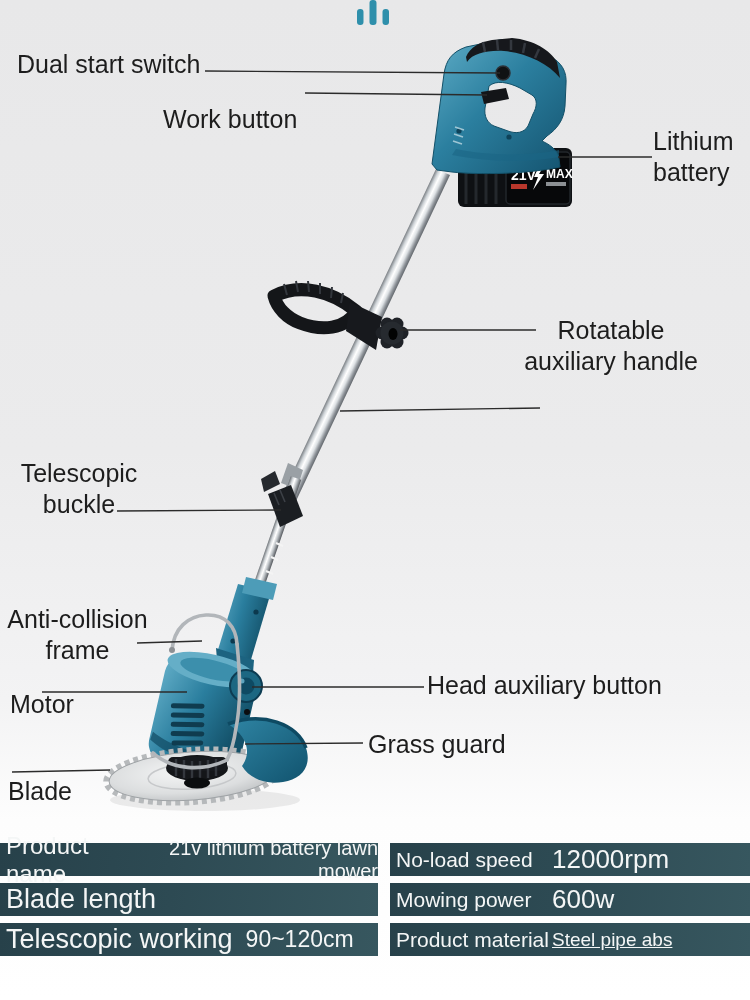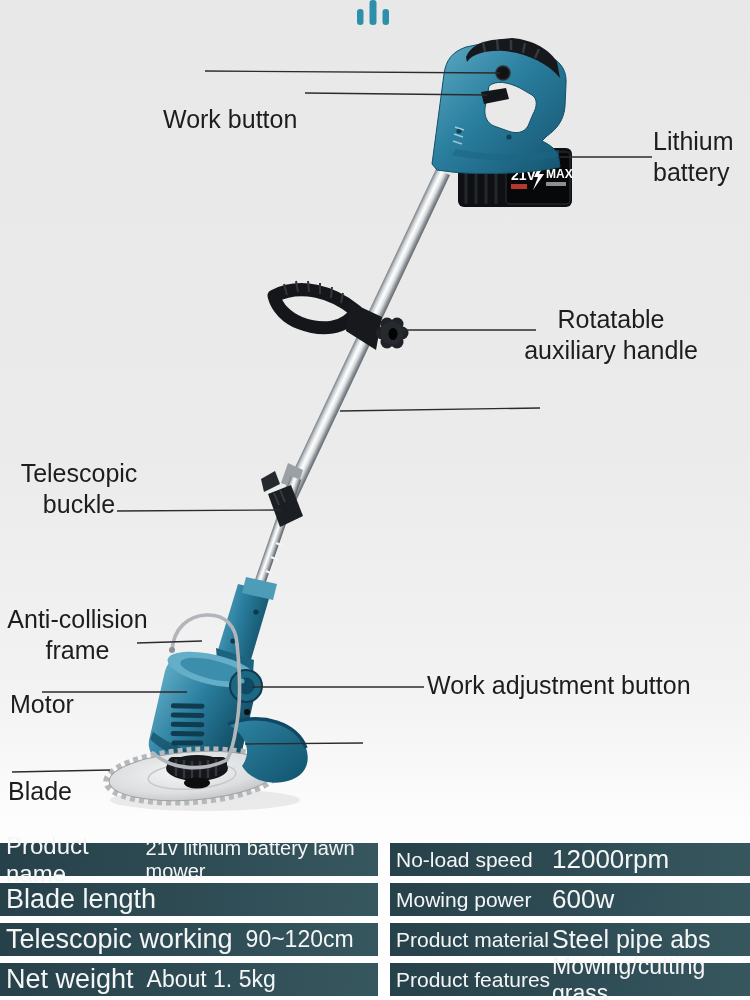--- a/index.html
+++ b/index.html
@@ -13,26 +13,26 @@
   
   .spec{position:absolute;top:843px;left:0;width:750px;z-index:3;}
   .spec-col{position:absolute;top:0;display:flex;flex-direction:column;gap:7px;}
   .spec-col.left{left:0;width:378px;}
   .spec-col.right{left:390px;width:360px;}
   .cell{height:33px;display:flex;align-items:center;color:#f4f6f6;
         background:linear-gradient(95deg,#27414a 0%,#2d4a53 45%,#37575f 100%);}
   .cell .lab{padding-left:6px;}
   .left .cell{gap:13px;}
   .left .cell .lab{font-size:27px;}
-  .left .cell .val{font-size:23px;}
+  .left .cell .val{font-size:23px;text-align:right;}
   .left .cell.first .lab{font-size:24px;}
   .left .cell.first .val{font-size:20px;}
   .right .cell .lab{font-size:21px;flex:0 0 156px;}
-  .right .cell .val{font-size:26px;}
-  .right .cell.r3 .val{font-size:25px;}
+  .right .cell .val{font-size:26px;text-align:center;}
+  .right .cell.r3 .val{font-size:19px;text-decoration:underline;}
   .right .cell.r4 .val{font-size:23px;}
 </style>
 </head>
 <body>
 
 <div class="page">
 
   <svg class="art" width="750" height="1000" viewBox="0 0 750 1000">
     <defs>
       <linearGradient id="chromeU" gradientUnits="userSpaceOnUse" x1="435.8" y1="168.6" x2="450.2" y2="175.4">
@@ -240,60 +240,54 @@
       <line x1="340" y1="411" x2="540" y2="408"></line>
       <line x1="117" y1="511" x2="281" y2="510"></line>
       <line x1="137" y1="643" x2="202" y2="641"></line>
       <line x1="42" y1="692" x2="187" y2="692"></line>
       <line x1="252" y1="687" x2="424" y2="687"></line>
       <line x1="245" y1="744" x2="363" y2="743"></line>
       <line x1="12" y1="772" x2="110" y2="770"></line>
     </g>
   </svg>
 
+  <div class="callout nowrap" style="left:17px;top:49px">Dual start switch</div>
   <div class="callout nowrap" style="left:163px;top:104px">Work button</div>
   <div class="callout" style="left:653px;top:126px;width:92px">Lithium battery</div>
-  <div class="callout ctr" style="left:516px;top:304px;width:190px">Rotatable auxiliary handle</div>
+  <div class="callout ctr" style="left:516px;top:315px;width:190px">Rotatable auxiliary handle</div>
   <div class="callout ctr" style="left:13px;top:458px;width:132px">Telescopic buckle</div>
   <div class="callout ctr" style="left:-5px;top:604px;width:165px">Anti-collision frame</div>
   <div class="callout nowrap" style="left:10px;top:689px">Motor</div>
-  <div class="callout nowrap" style="left:427px;top:670px">Work adjustment button</div>
+  <div class="callout nowrap" style="left:427px;top:670px">Head auxiliary button</div>
+  <div class="callout nowrap" style="left:368px;top:729px">Grass guard</div>
   <div class="callout nowrap" style="left:8px;top:776px">Blade</div>
 
   <div class="spec">
     <div class="spec-col left">
       <div class="cell first">
         <span class="lab">Product name</span>
         <span class="val">21v lithium battery lawn mower</span>
       </div>
       <div class="cell">
         <span class="lab">Blade length</span>
       </div>
       <div class="cell">
         <span class="lab">Telescopic working</span>
         <span class="val">90~120cm</span>
       </div>
-      <div class="cell">
-        <span class="lab">Net weight</span>
-        <span class="val">About 1. 5kg</span>
-      </div>
     </div>
     <div class="spec-col right">
       <div class="cell r1">
         <span class="lab">No-load speed</span>
         <span class="val">12000rpm</span>
       </div>
       <div class="cell r2">
         <span class="lab">Mowing power</span>
         <span class="val">600w</span>
       </div>
       <div class="cell r3">
         <span class="lab">Product material</span>
         <span class="val">Steel pipe abs</span>
       </div>
-      <div class="cell r4">
-        <span class="lab">Product features</span>
-        <span class="val">Mowing/cutting grass</span>
-      </div>
     </div>
   </div>
 
 </div>
 
 </body></html>

